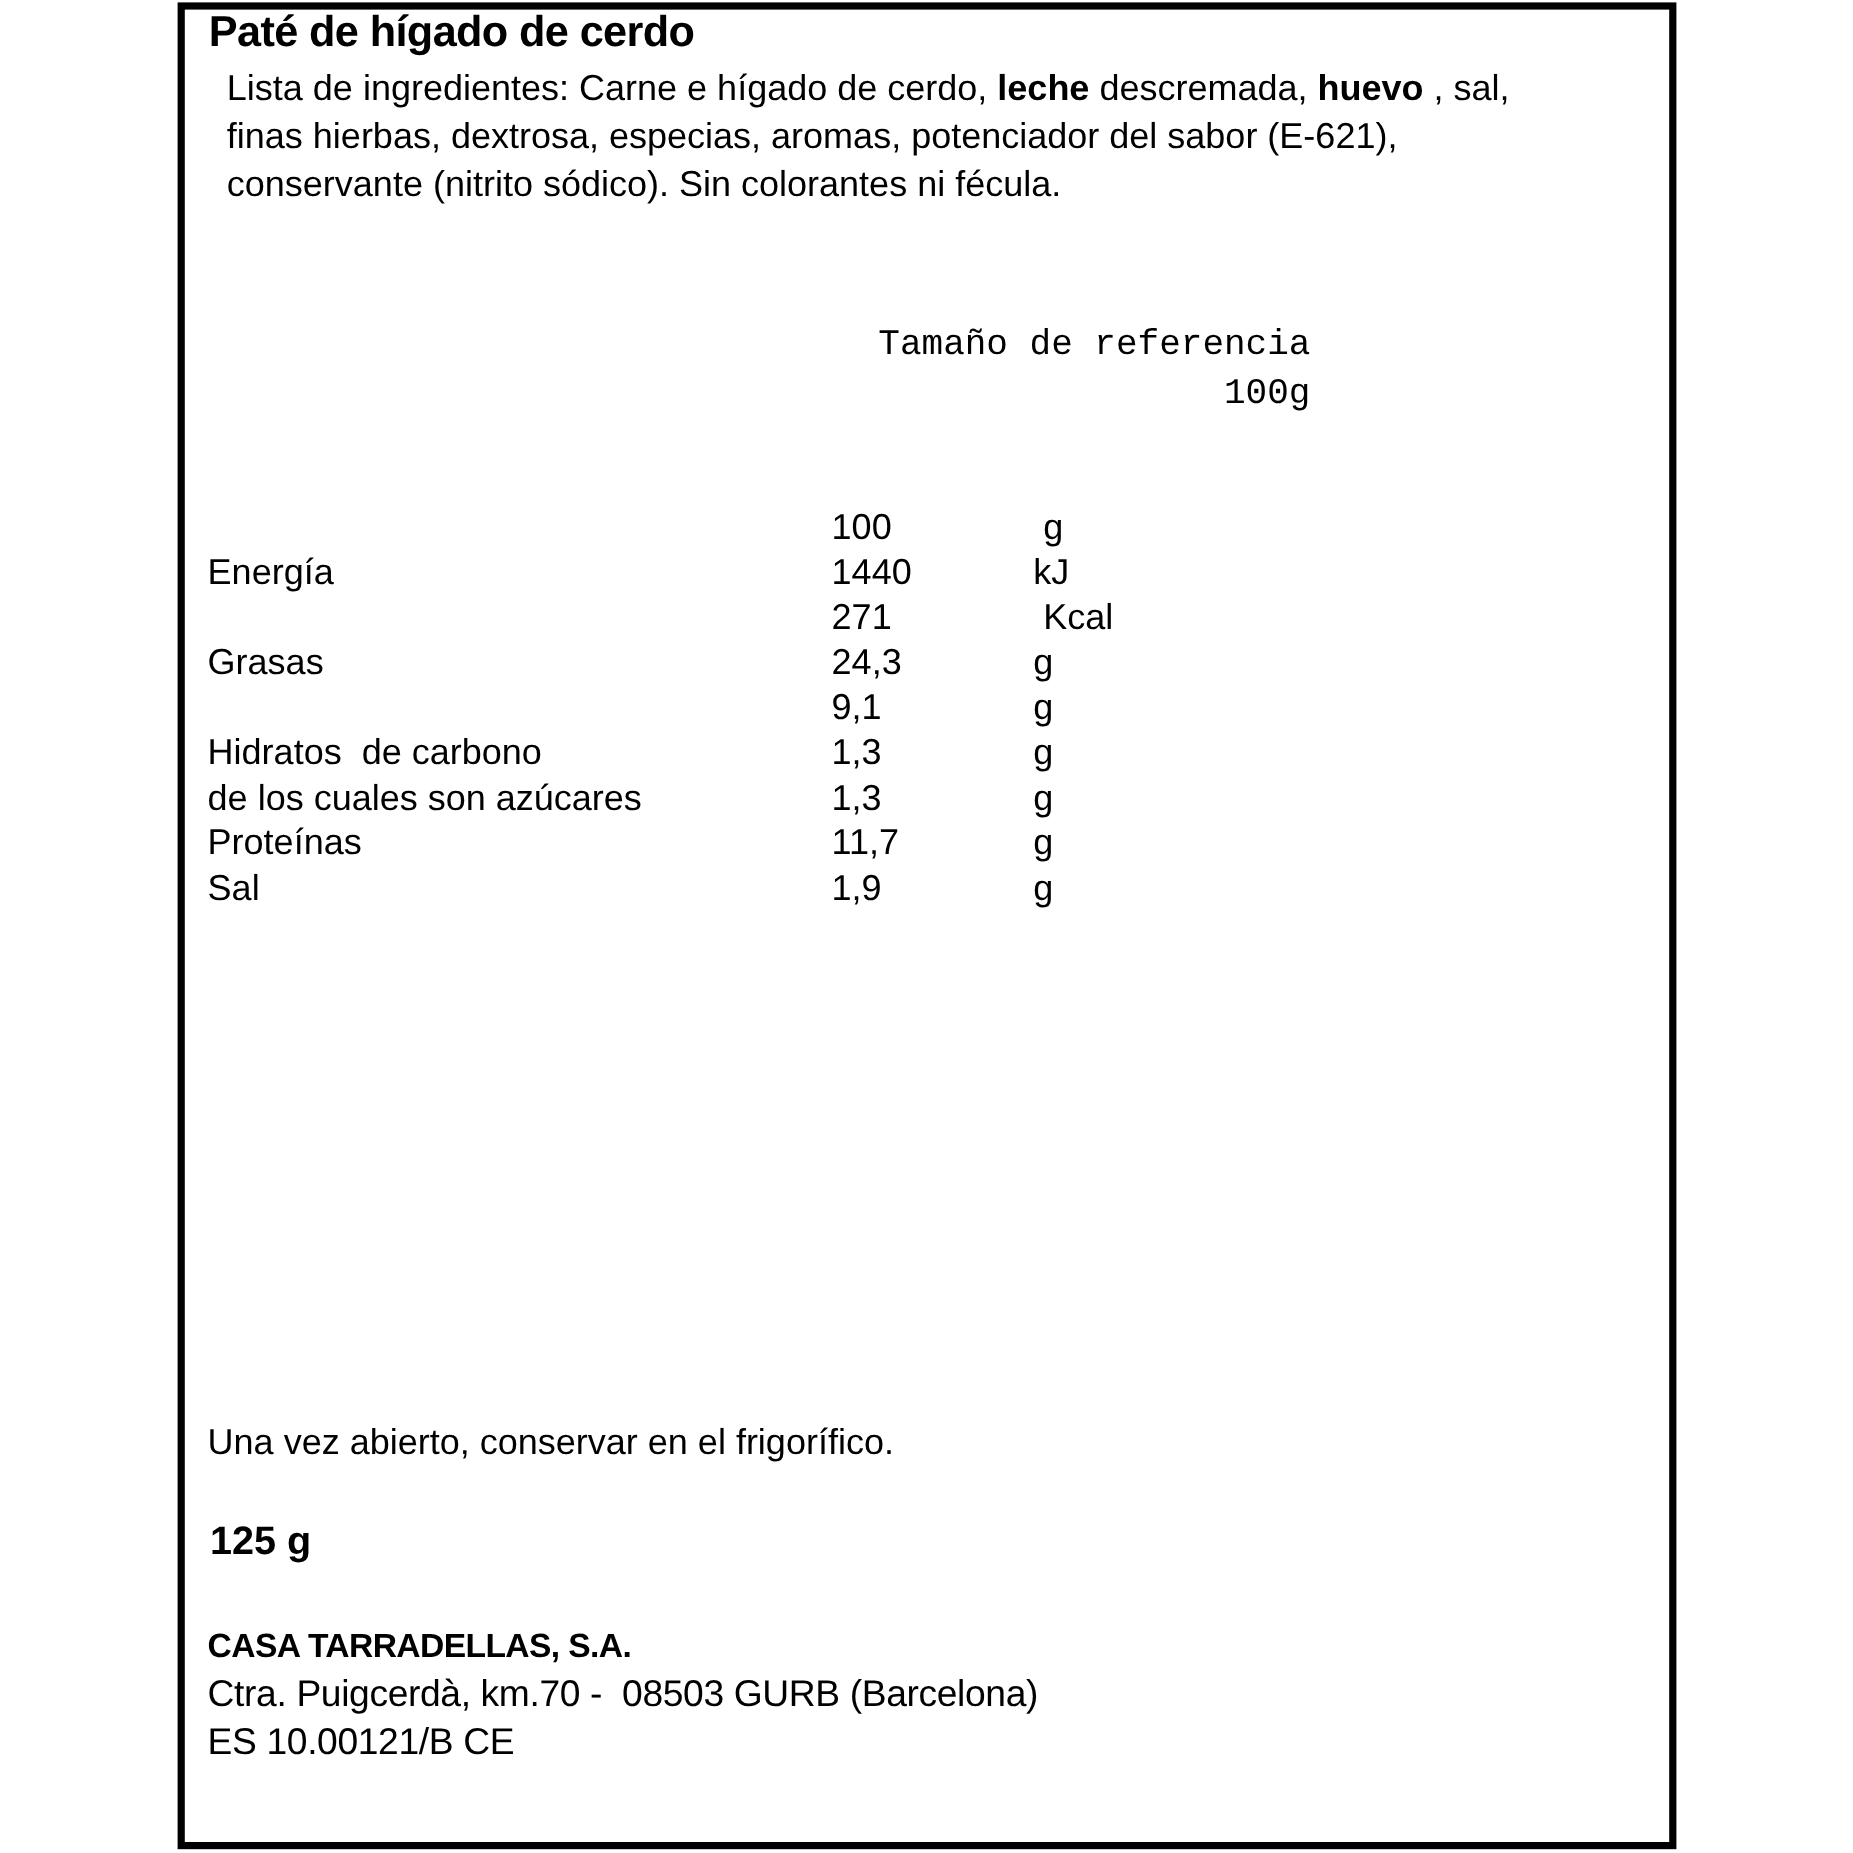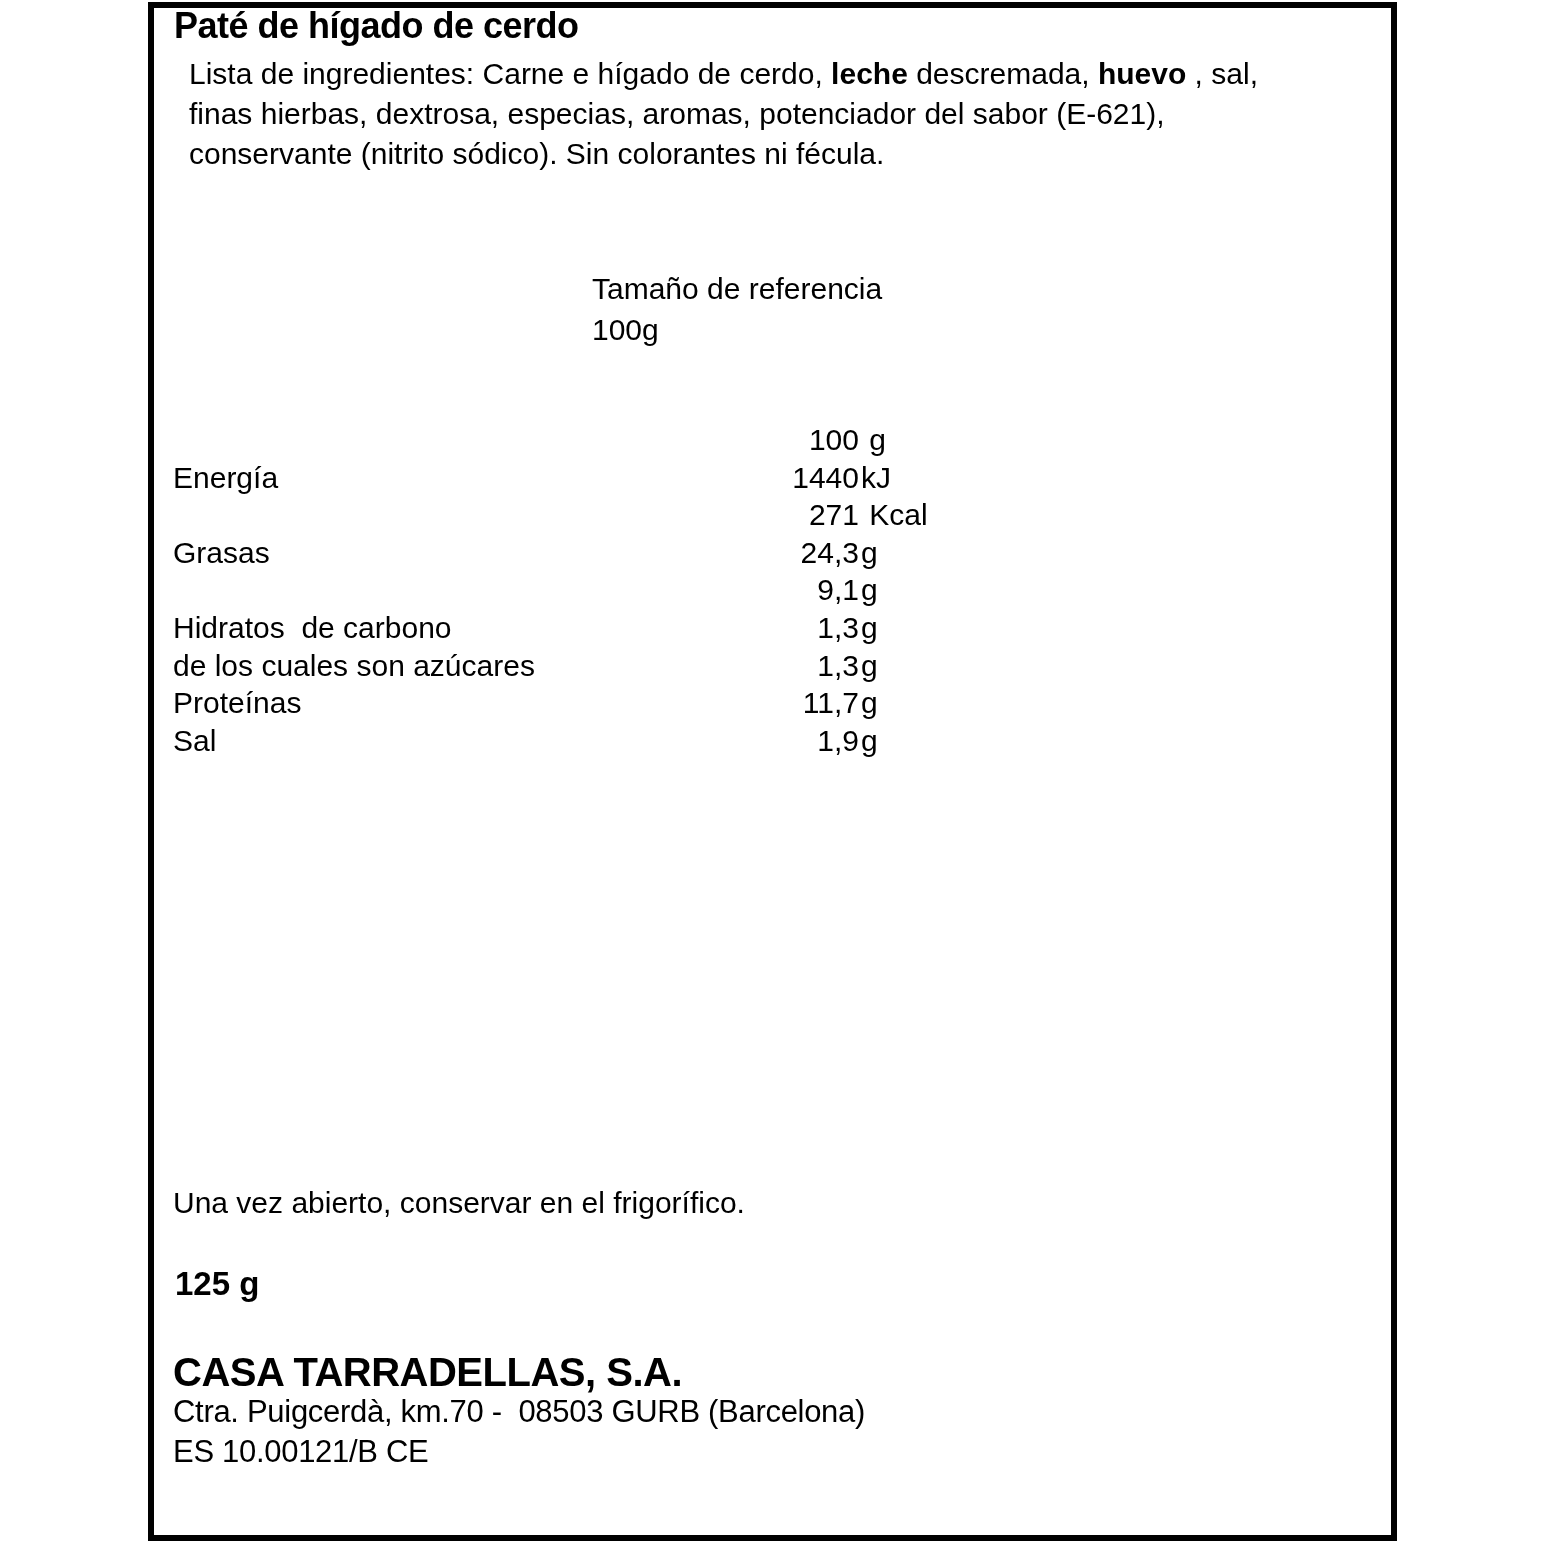--- a/index.html
+++ b/index.html
@@ -26,47 +26,47 @@
     white-space:pre;letter-spacing:-0.5px;
   }
   .ingredients{
     position:absolute;left:173px;top:54px;
     font-size:30px;line-height:40px;margin-left:16px;
   }
   .ing-line{white-space:pre;}
   .ing-line b{font-weight:bold;}
   .reference{
     position:absolute;left:592px;top:268px;width:500px;
-    font-size:30px;line-height:41px;text-align:left;
+    font-size:30px;line-height:41px;text-align:right;font-family:Liberation Mono, monospace;
   }
   .nutrition{
     position:absolute;left:173px;top:421px;width:940px;
     font-size:30px;
   }
   .nrow{position:relative;height:37.6px;line-height:37.6px;}
   .nrow .lab{position:absolute;left:0;top:0;white-space:pre;}
-  .nrow .num{position:absolute;left:520px;top:0;width:166px;text-align:right;white-space:pre;}
+  .nrow .num{position:absolute;left:520px;top:0;width:166px;text-align:left;white-space:pre;}
   .nrow .unit{position:absolute;left:688px;top:0;white-space:pre;}
   .footnote{
     position:absolute;left:173px;top:1077px;
     font-size:30px;line-height:40px;white-space:pre;
   }
   .storage{
     position:absolute;left:173px;top:1183px;
     font-size:30px;line-height:40px;white-space:pre;
   }
   .weight{
     position:absolute;left:175px;top:1264px;
     font-size:33px;font-weight:bold;line-height:40px;white-space:pre;
   }
   .manufacturer{
     position:absolute;left:173px;top:1352px;
     line-height:40px;
   }
-  .mfr-name{font-size:40px;font-weight:bold;white-space:pre;letter-spacing:-0.5px;}
+  .mfr-name{font-size:28px;font-weight:bold;white-space:pre;letter-spacing:-0.5px;}
   .mfr-address{font-size:31px;white-space:pre;letter-spacing:-0.3px;}
   .mfr-reg{font-size:31px;white-space:pre;letter-spacing:-0.3px;}
 </style>
 </head>
 <body>
 
 <div class="page">
 
   <div class="frame"></div>
 

